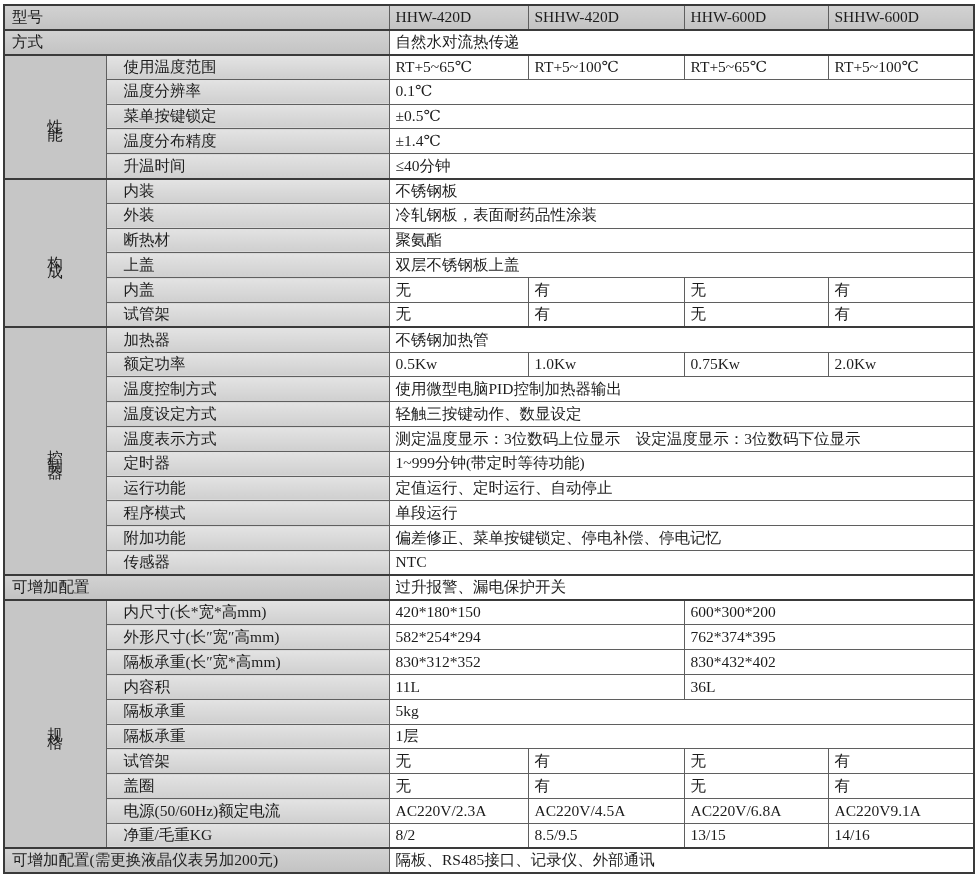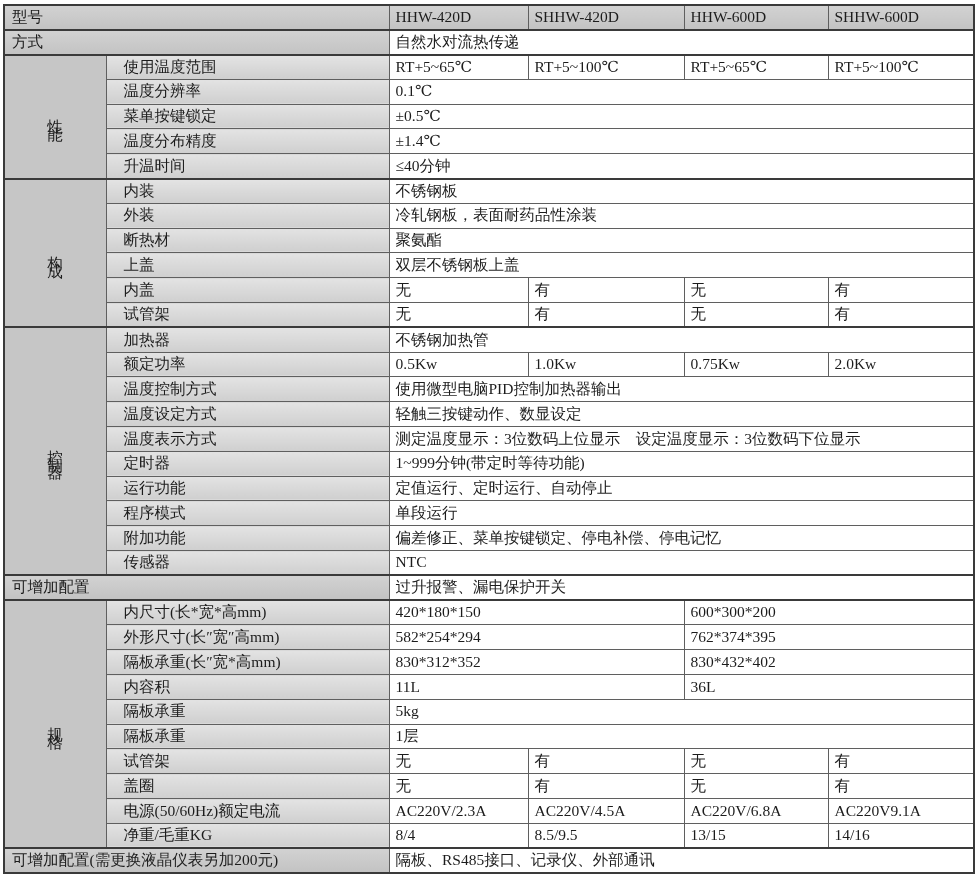--- a/index.html
+++ b/index.html
@@ -232,21 +232,21 @@
     </tr>
     <tr>
       <td class="lbl">电源(50/60Hz)额定电流</td>
       <td class="v">AC220V/2.3A</td>
       <td class="v">AC220V/4.5A</td>
       <td class="v">AC220V/6.8A</td>
       <td class="v">AC220V9.1A</td>
     </tr>
     <tr>
       <td class="lbl">净重/毛重KG</td>
-      <td class="v">8/4</td>
+      <td class="v">8/2</td>
       <td class="v">8.5/9.5</td>
       <td class="v">13/15</td>
       <td class="v">14/16</td>
     </tr>
 
     <tr class="sec">
       <td class="lblfull" colspan="2">可增加配置(需更换液晶仪表另加200元)</td>
       <td class="v" colspan="4">隔板、RS485接口、记录仪、外部通讯</td>
     </tr>
 

